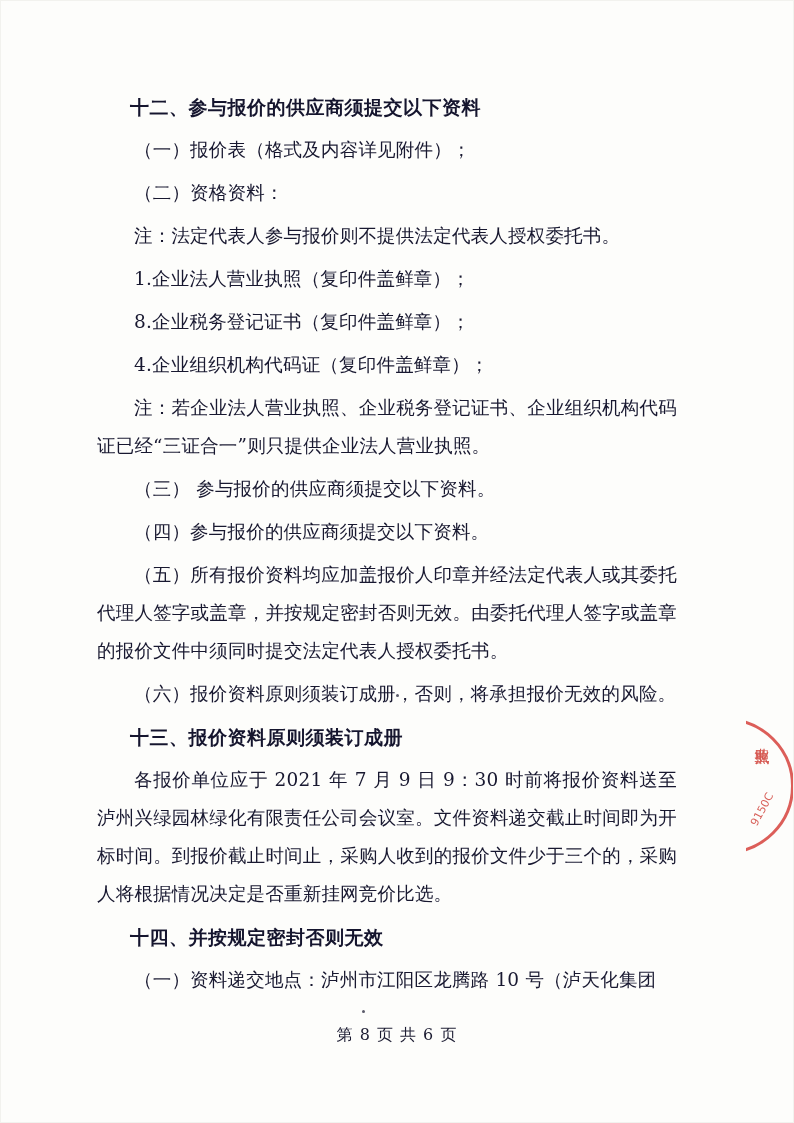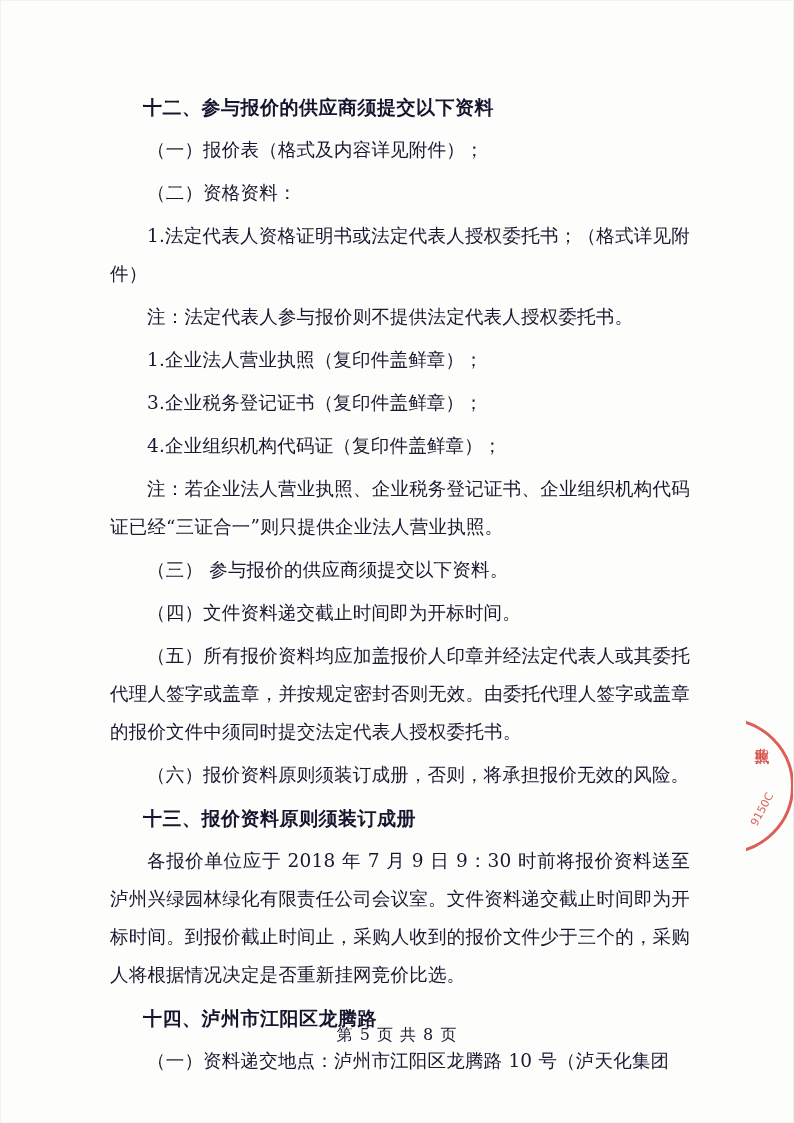--- a/index.html
+++ b/index.html
@@ -18,21 +18,21 @@
   .page {
     position: absolute;
     top: 0;
     left: 0;
     width: 794px;
     height: 1123px;
     background: #fdfdfb;
   }
   .content {
     position: absolute;
-    left: 105px;
+    left: 92px;
     top: 88px;
     width: 590px;
   }
   .heading {
     font-weight: bold;
     font-size: 19px;
     line-height: 38px;
     letter-spacing: 0.5px;
     text-indent: 2em;
     color: #15152e;
@@ -131,40 +131,39 @@
   }
 </style>
 </head>
 <body>
 
 <div class="page">
   <div class="content">
     <p class="heading">十二、参与报价的供应商须提交以下资料</p>
     <p class="para">（一）报价表（格式及内容详见附件）；</p>
     <p class="para">（二）资格资料：</p>
-    <p class="para">1.法定代表人资格证明书或法定代表人授权委托书；（格式详见附件）</p>
     <p class="para">注：法定代表人参与报价则不提供法定代表人授权委托书。</p>
     <p class="para">1.企业法人营业执照（复印件盖鲜章）；</p>
-    <p class="para">3.企业税务登记证书（复印件盖鲜章）；</p>
+    <p class="para">8.企业税务登记证书（复印件盖鲜章）；</p>
     <p class="para">4.企业组织机构代码证（复印件盖鲜章）；</p>
     <p class="para">注：若企业法人营业执照、企业税务登记证书、企业组织机构代码证已经“三证合一”则只提供企业法人营业执照。</p>
     <p class="para">（三） 参与报价的供应商须提交以下资料。</p>
-    <p class="para">（四）文件资料递交截止时间即为开标时间。</p>
+    <p class="para">（四）参与报价的供应商须提交以下资料。</p>
     <p class="para">（五）所有报价资料均应加盖报价人印章并经法定代表人或其委托代理人签字或盖章，并按规定密封否则无效。由委托代理人签字或盖章的报价文件中须同时提交法定代表人授权委托书。</p>
     <p class="para">（六）报价资料原则须装订成册，否则，将承担报价无效的风险。</p>
     <p class="heading">十三、报价资料原则须装订成册</p>
-    <p class="para">各报价单位应于 2018 年 7 月 9 日 9：30 时前将报价资料送至泸州兴绿园林绿化有限责任公司会议室。文件资料递交截止时间即为开标时间。到报价截止时间止，采购人收到的报价文件少于三个的，采购人将根据情况决定是否重新挂网竞价比选。</p>
-    <p class="heading">十四、泸州市江阳区龙腾路</p>
+    <p class="para">各报价单位应于 2021 年 7 月 9 日 9：30 时前将报价资料送至泸州兴绿园林绿化有限责任公司会议室。文件资料递交截止时间即为开标时间。到报价截止时间止，采购人收到的报价文件少于三个的，采购人将根据情况决定是否重新挂网竞价比选。</p>
+    <p class="heading">十四、并按规定密封否则无效</p>
     <p class="para">（一）资料递交地点：泸州市江阳区龙腾路 10 号（泸天化集团</p>
   </div>
 
   <div class="dot-top"></div>
   <div class="dot-bottom"></div>
 
   <div class="seal">
     <div class="seal-ring"></div>
     <div class="seal-text">业执照</div>
     <div class="seal-arc">9150C</div>
   </div>
 
-  <div class="footer">第 5 页 共 8 页</div>
+  <div class="footer">第 8 页 共 6 页</div>
   <div class="page-edge"></div>
 </div>
 
 </body></html>

